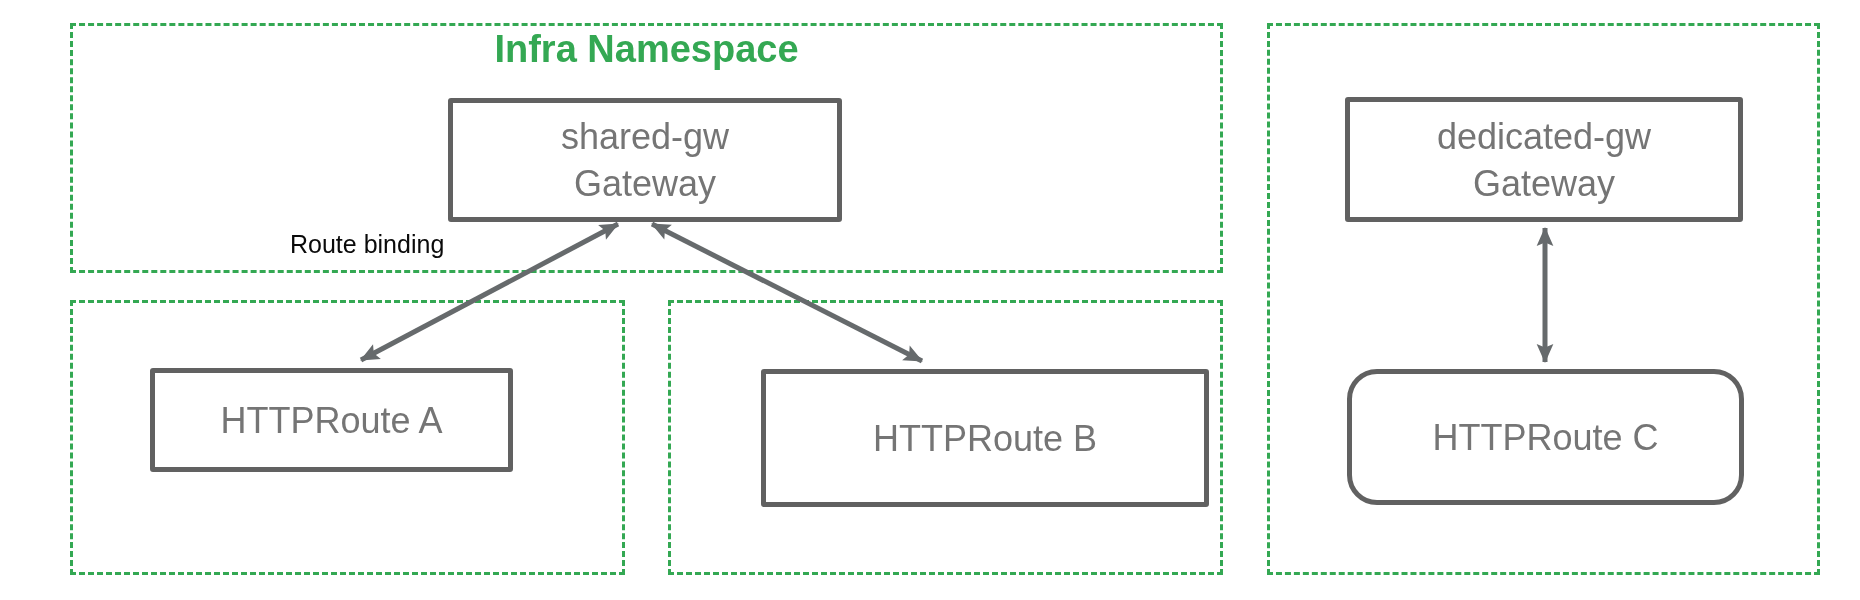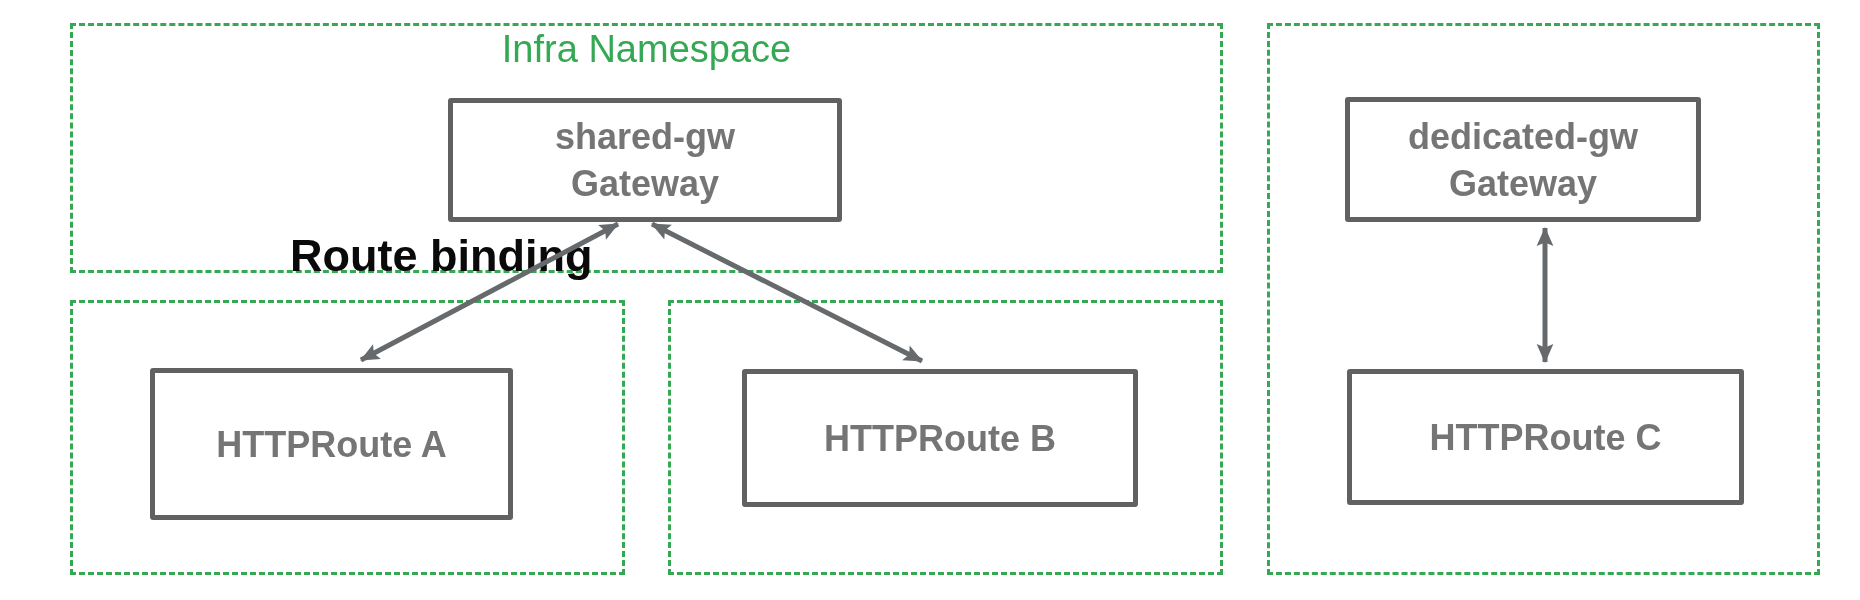--- a/index.html
+++ b/index.html
@@ -24,55 +24,55 @@
   .ns-infra { left: 70px;   top: 23px;  width: 1153px; height: 250px; }
   .ns-a     { left: 70px;   top: 300px; width: 555px;  height: 275px; }
   .ns-b     { left: 668px;  top: 300px; width: 555px;  height: 275px; }
   .ns-c     { left: 1267px; top: 23px;  width: 553px;  height: 552px; }
 
   .ns-title {
     position: absolute;
     left: 0; right: 0;
     text-align: center;
     font-size: 38px;
-    font-weight: normal;
+    font-weight: bold;
     color: #34a853;
     letter-spacing: 0px;
   }
   .ns-title-top    { top: 2px; }
   .ns-title-bottom { bottom: 5px; }
 
   
   .node {
     position: absolute;
     border: 5px solid #616161;
     border-radius: 3px;
     box-sizing: border-box;
     background: #ffffff;
     display: flex;
     flex-direction: column;
     align-items: center;
     justify-content: center;
     font-size: 36px;
-    font-weight: bold;
+    font-weight: normal;
     color: #757575;
     line-height: 47px;
   }
   .node-shared-gw { left: 375px; top: 72px;  width: 394px; height: 124px; }
-  .node-route-a   { left: 77px;  top: 65px;  width: 363px; height: 152px; }
-  .node-route-b   { left: 71px;  top: 66px;  width: 396px; height: 138px; }
-  .node-ded-gw    { left: 75px;  top: 71px;  width: 356px; height: 125px; }
-  .node-route-c   { left: 77px;  top: 343px; width: 397px; height: 136px; }
+  .node-route-a   { left: 77px;  top: 65px;  width: 363px; height: 104px; }
+  .node-route-b   { left: 90px;  top: 66px;  width: 448px; height: 138px; }
+  .node-ded-gw    { left: 75px;  top: 71px;  width: 398px; height: 125px; }
+  .node-route-c   { left: 77px;  top: 343px; width: 397px; height: 136px; border-radius: 30px; }
 
   .annotation {
     position: absolute;
     left: 290px;
     top: 230px;
-    font-size: 45px;
-    font-weight: bold;
+    font-size: 25px;
+    font-weight: normal;
     color: #0a0a0a;
     white-space: nowrap;
   }
 
   .arrows {
     position: absolute;
     left: 0; top: 0;
     width: 1860px;
     height: 600px;
     pointer-events: none;

